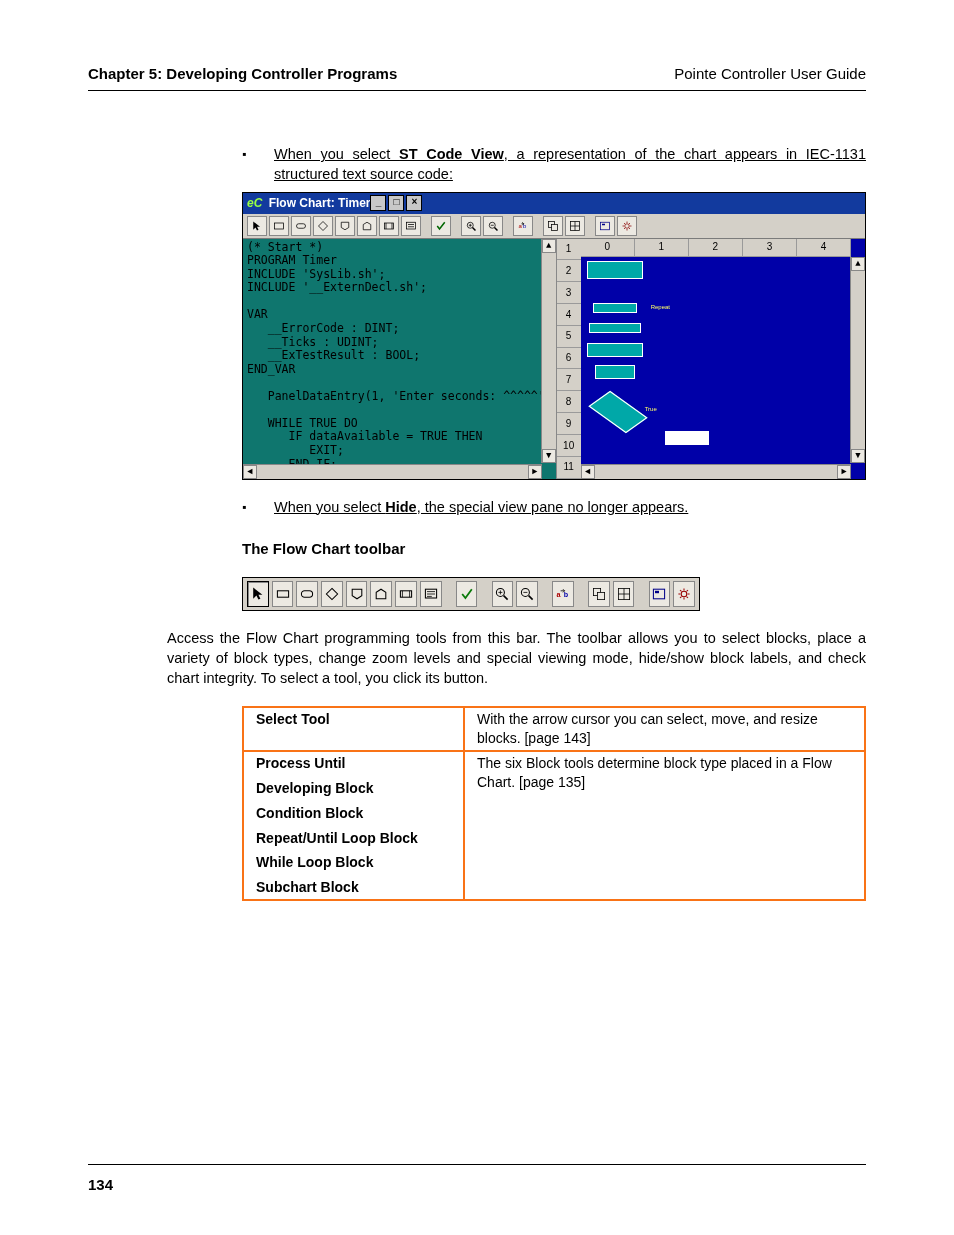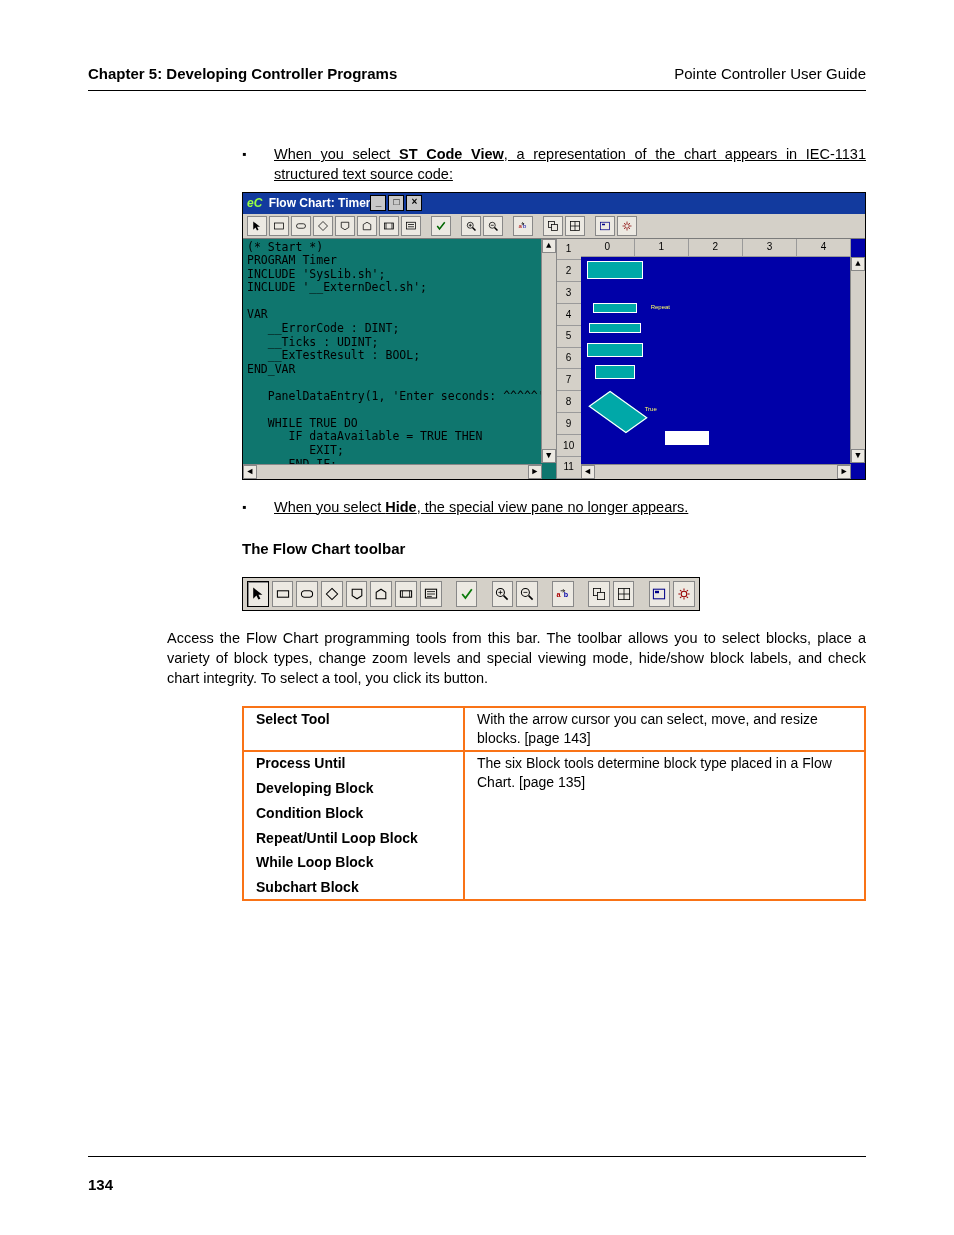--- a/index.html
+++ b/index.html
@@ -234,21 +234,21 @@
   }
   table.tool-table td.lh { width: 195px; }
   table.tool-table .label { font-weight: 700; display:block; margin-bottom:6px; }
   table.tool-table .label:last-child { margin-bottom:0; }
   .pagenum {
     position: absolute;
     left: 88px;
     bottom: 40px;
     border-top: 1px solid #000;
     width: 778px;
-    padding-top: 18px;
+    padding-top: 10px;
     font-weight: 700;
     font-size: 15px;
   }
 </style>
 </head>
 <body>
 
 <div class="page">
 
   <div class="running-head">

